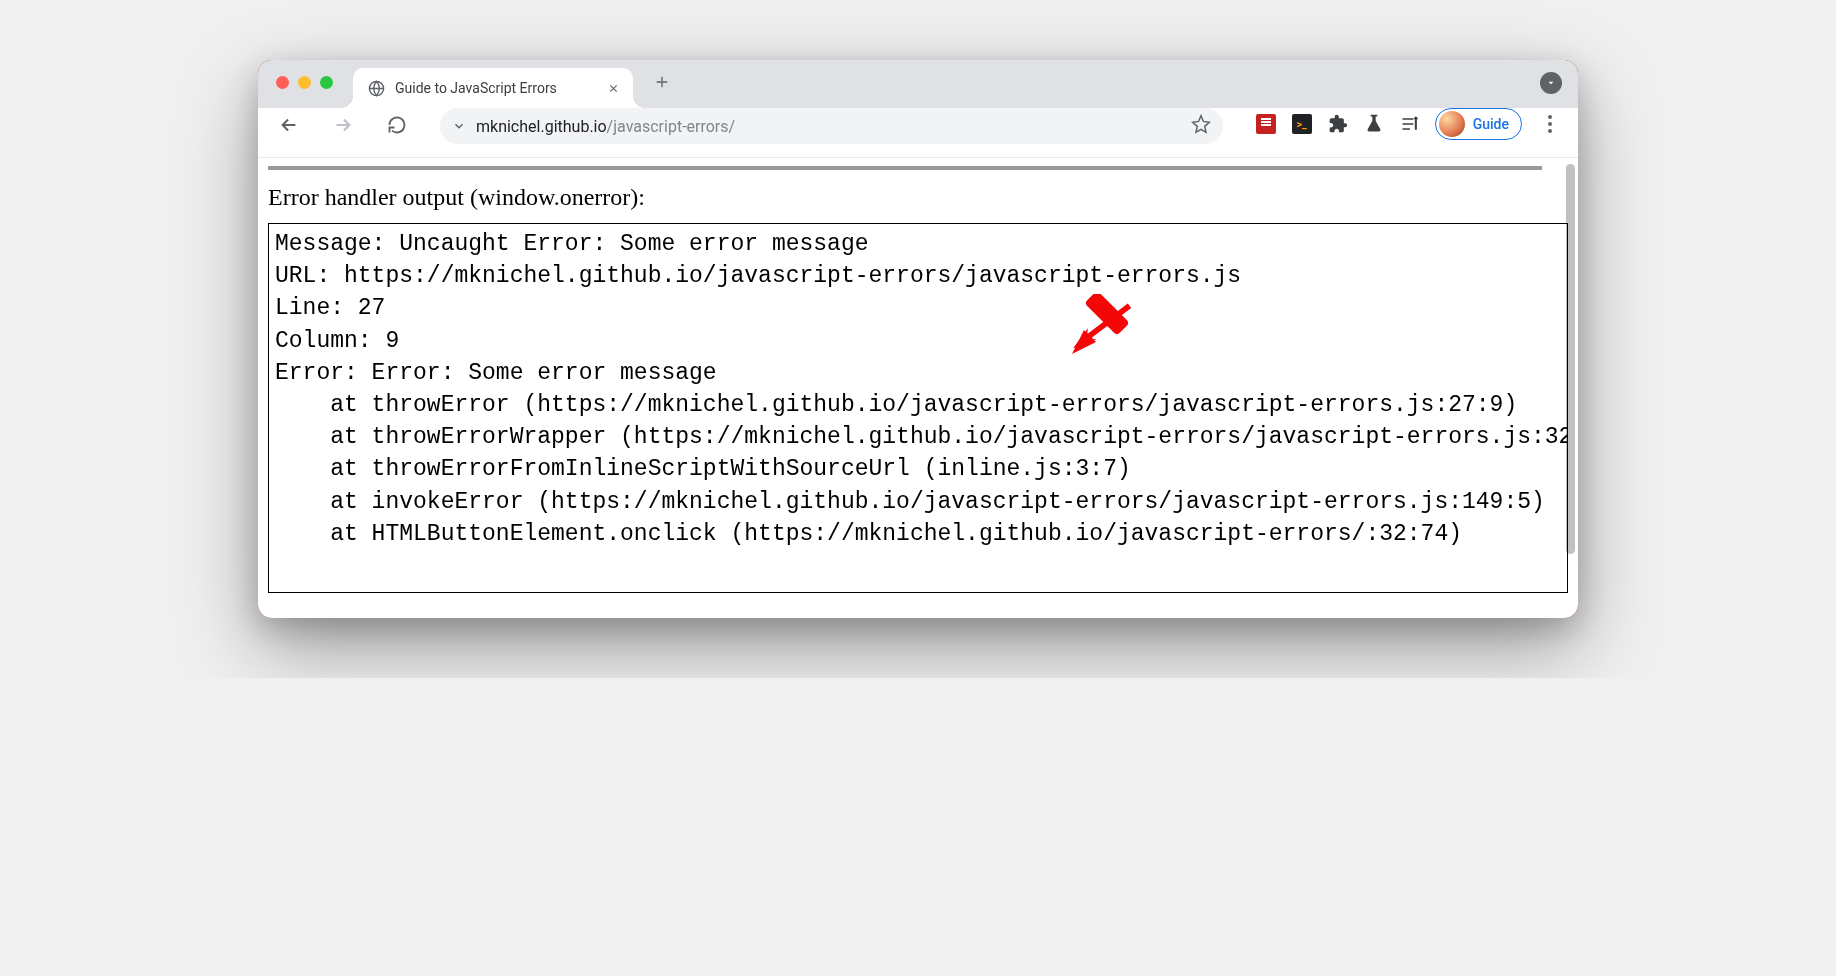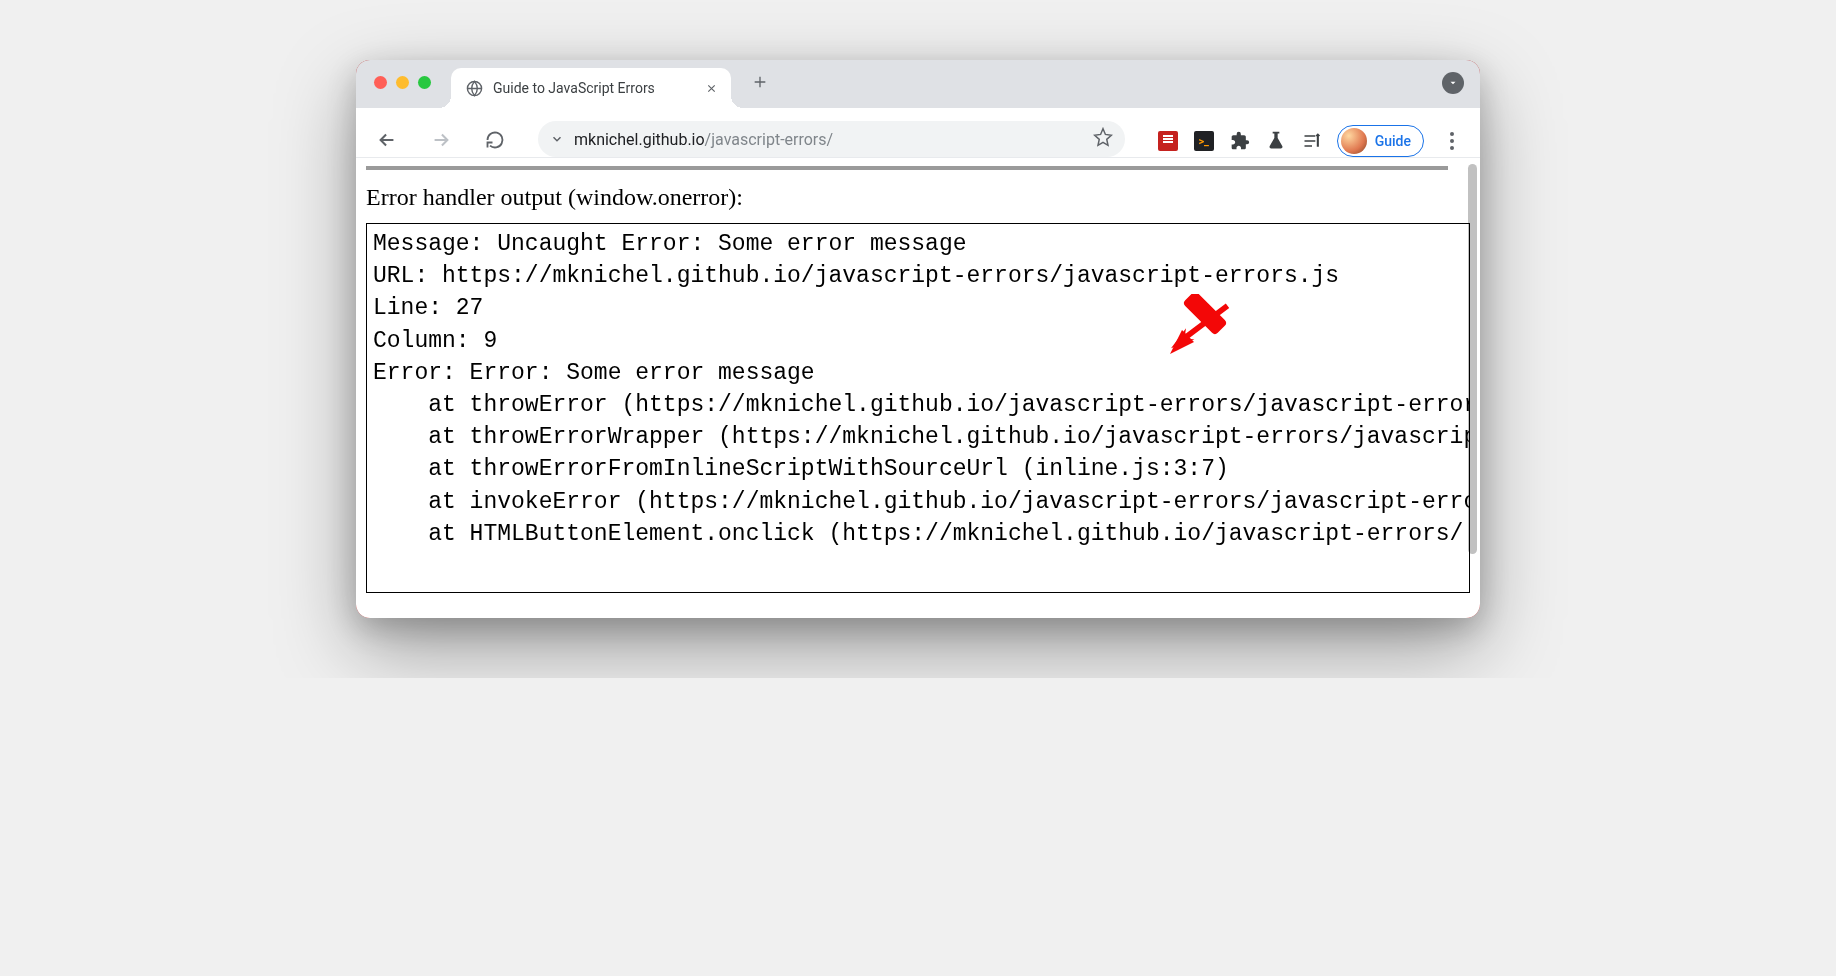--- a/index.html
+++ b/index.html
@@ -5,21 +5,21 @@
     * { box-sizing: border-box; margin: 0; padding: 0; }
     body {
       background: #f0f0f0;
       font-family: -apple-system, BlinkMacSystemFont, "Segoe UI", Roboto, sans-serif;
       padding: 60px;
       display: flex;
       justify-content: center;
       align-items: flex-start;
     }
     .browser-window {
-      width: 1124px;
+      width: 1320px;
       background: #b91c1c;
       border-radius: 14px;
       overflow: hidden;
       box-shadow: 0 30px 80px rgba(0,0,0,0.35), 0 10px 30px rgba(0,0,0,0.2);
       position: relative;
     }
     .chrome-top {
       background: #dfe1e5;
       height: 48px;
       display: flex;
@@ -81,21 +81,21 @@
       width: 22px; height: 22px;
       border-radius: 50%;
       background: #5f6368;
       display:flex; align-items:center; justify-content:center;
     }
     .chrome-menu-top svg { fill: #fff; }
     .addr-bar {
       background: #fff;
       height: 50px;
       display: flex;
-      align-items: flex-end;
+      align-items: flex-start;
       padding: 0 14px;
       gap: 20px;
       border-bottom: 1px solid #e8eaed;
     }
     .nav-btn {
       width: 34px; height: 34px;
       border-radius: 50%;
       display: flex; align-items: center; justify-content: center;
       color: #5f6368;
       cursor: pointer;

